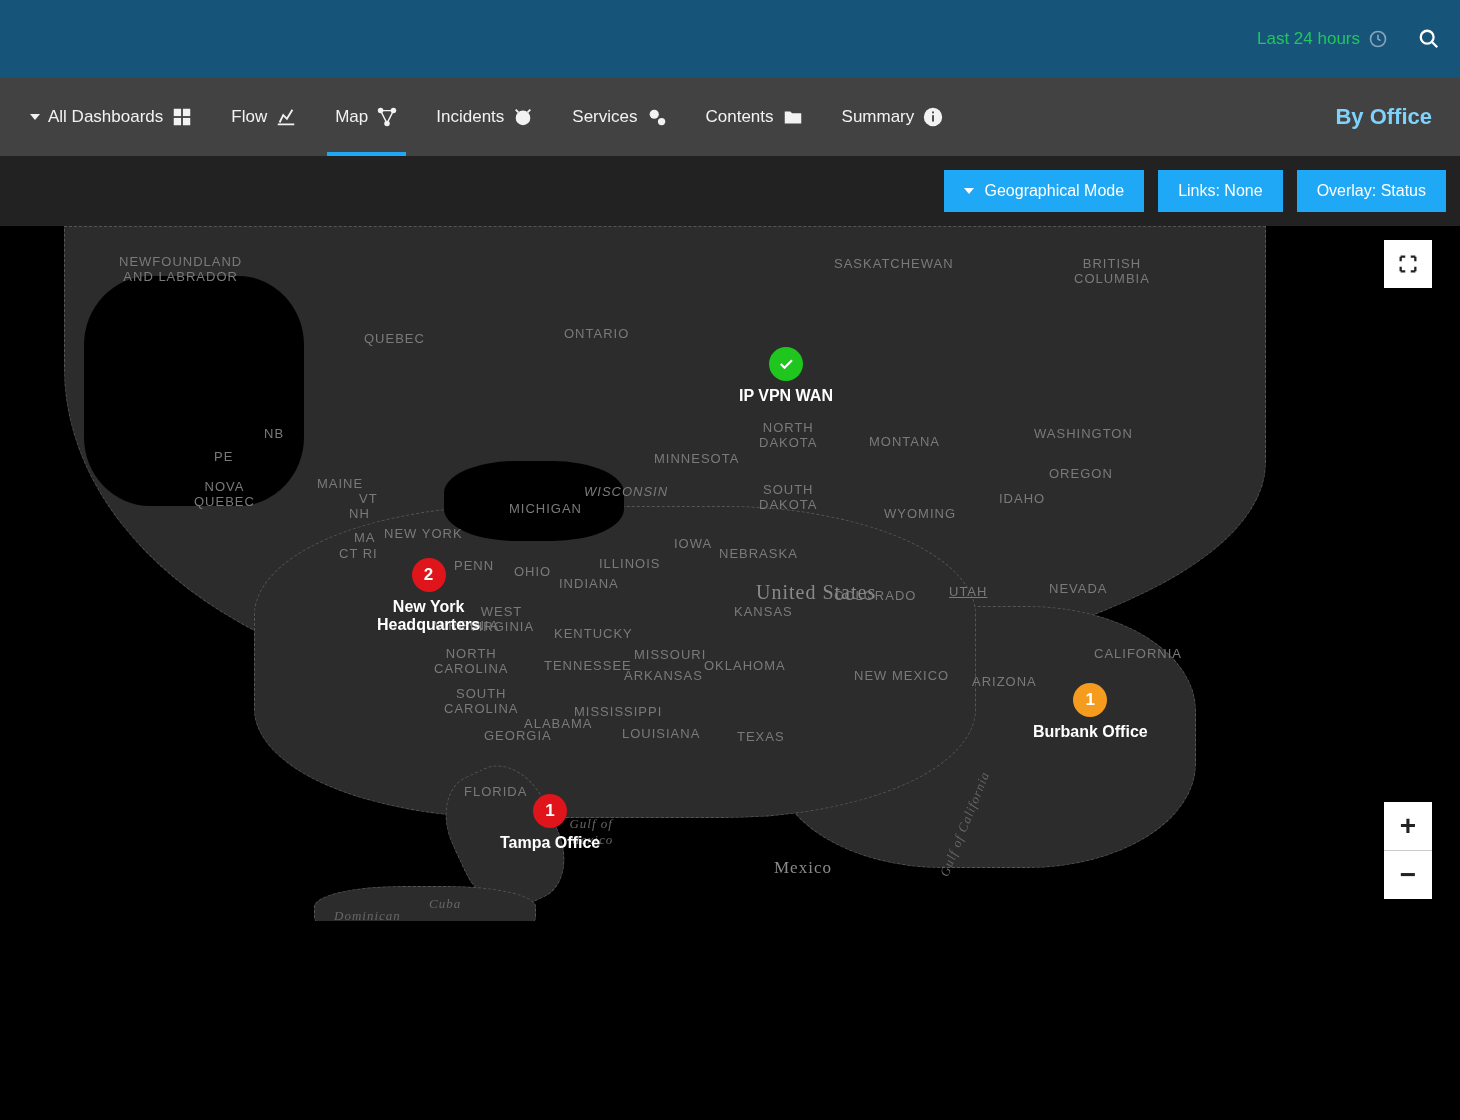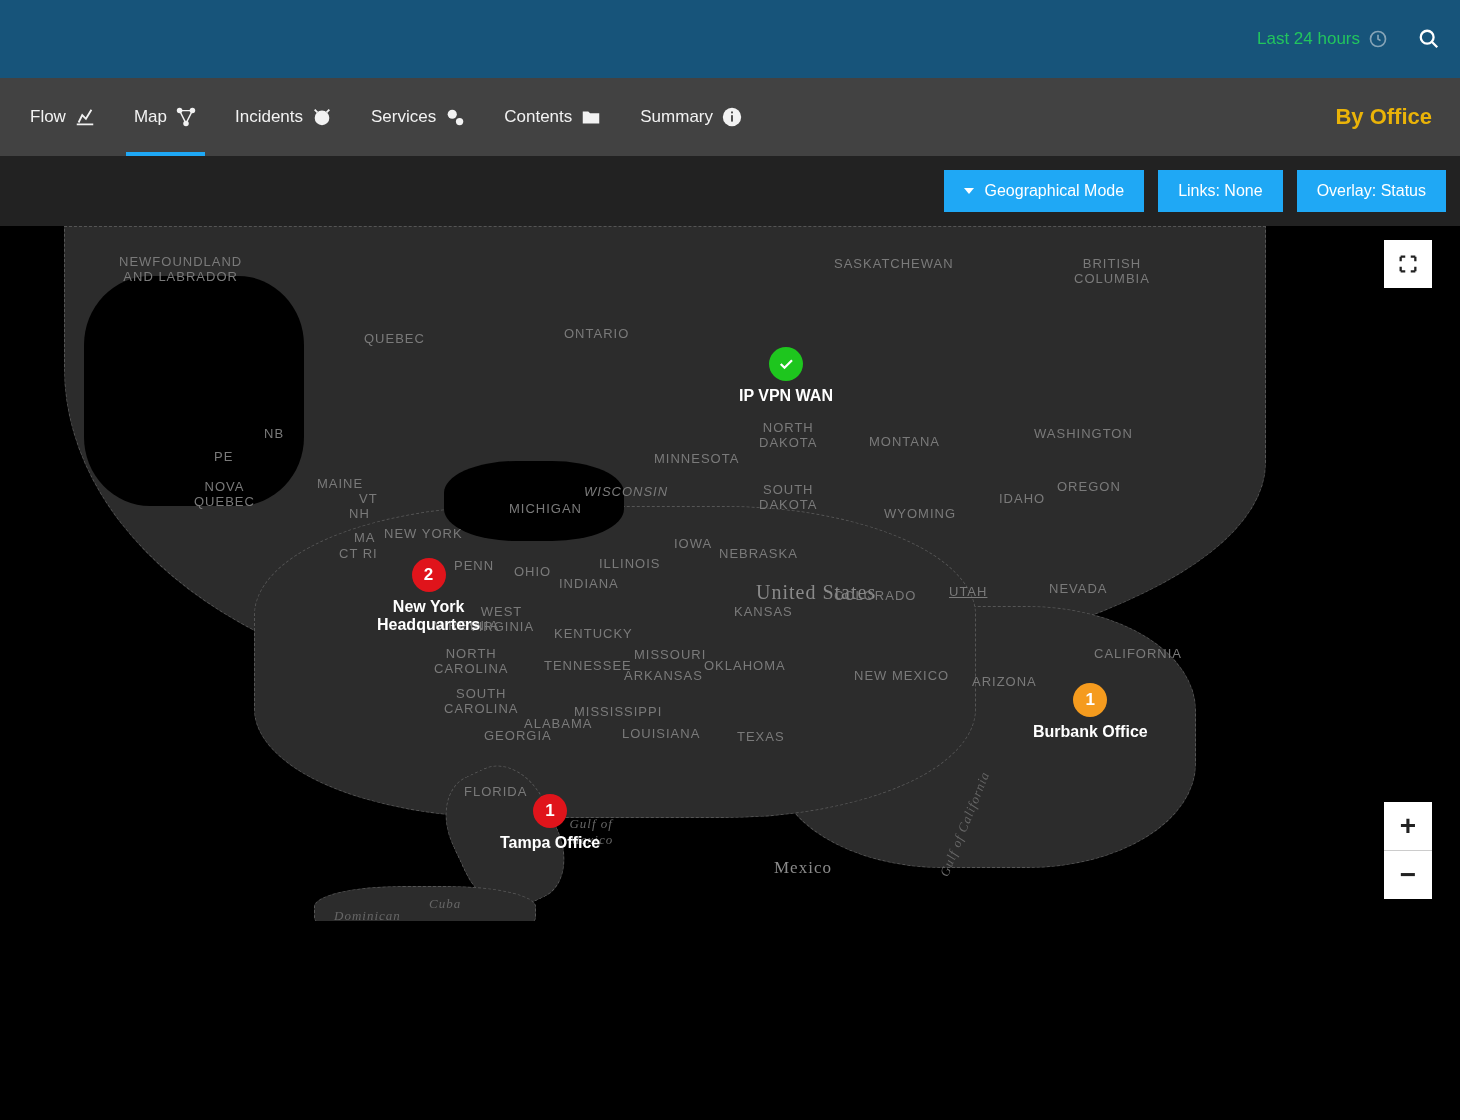--- a/index.html
+++ b/index.html
@@ -2,21 +2,21 @@
 <html><head>
 <meta charset="utf-8">
 <style>
   html,body{margin:0;padding:0;background:#000;font-family:Arial,Helvetica,sans-serif;color:#fff;}
   body{direction:rtl;}
   .top{background:#17547a;height:78px;display:flex;align-items:center;padding:0 20px;}
   .search-ic{width:22px;height:22px;margin-inline-end:30px;display:flex;align-items:center;justify-content:center;}
   .time{display:flex;align-items:center;color:#22c55e;font-size:17px;}
   .time svg{margin-inline-end:8px;}
   .nav{background:#424242;height:78px;display:flex;align-items:center;padding:0 28px;gap:34px;}
-  .nav-title{font-size:22px;font-weight:bold;color:#eab308;}
+  .nav-title{font-size:22px;font-weight:bold;color:#7dd3fc;}
   .nav-sp{flex:1;}
   .nav-item{display:flex;align-items:center;gap:8px;color:#f2f2f2;font-size:17px;cursor:pointer;padding:0 2px;height:78px;position:relative;}
   .nav-item.active::after{content:"";position:absolute;bottom:0;left:-6px;right:-6px;height:4px;background:#1fa8f5;}
   .nav-item svg{width:22px;height:22px;fill:#f2f2f2;}
   .controls{background:#222;padding:14px 14px;display:flex;gap:14px;}
   .btn{background:#1fa8f5;color:#fff;border:none;padding:12px 20px;font-size:16px;cursor:pointer;display:flex;align-items:center;gap:10px;}
   .btn .caret{width:0;height:0;border-left:5px solid transparent;border-right:5px solid transparent;border-top:6px solid #fff;}
   .mapwrap{position:relative;margin:0 14px 0 14px;height:695px;background:#000;overflow:hidden;}
   .land{position:absolute;background:#2c2c2c;border:1px dashed #555;}
   .lbl{position:absolute;color:#7a7a7a;font-size:13px;letter-spacing:1px;white-space:nowrap;transform-origin:center;direction:ltr;text-align:center;}
@@ -91,20 +91,30 @@
         <path d="M5 5L19 5L12 19z" fill="none" stroke="#f2f2f2" stroke-width="1.5"></path>
       </svg>
     <span>Map</span>
   </div>
   <div class="nav-item">
     <svg viewBox="0 0 24 24">
         <path d="M3 20h18M5 18l4-8 4 4 6-10" fill="none" stroke="#f2f2f2" stroke-width="2"></path>
       </svg>
     <span>Flow</span>
   </div>
+  <div class="nav-item">
+    <svg viewBox="0 0 24 24">
+        <rect x="3" y="3" width="8" height="8"></rect>
+        <rect x="13" y="3" width="8" height="8"></rect>
+        <rect x="3" y="13" width="8" height="8"></rect>
+        <rect x="13" y="13" width="8" height="8"></rect>
+      </svg>
+    <span>All Dashboards</span>
+    <span class="caret" style="width:0;height:0;border-left:5px solid transparent;border-right:5px solid transparent;border-top:6px solid #f2f2f2;"></span>
+  </div>
 </div>
 
 <div class="controls">
   <button class="btn">
       <span>Overlay: Status</span>
     </button>
   <button class="btn">
       <span>Links: None</span>
     </button>
   <button class="btn">
@@ -138,21 +148,21 @@
   <div class="lbl" style="left:200px;top:223px;">PE</div>
   <div class="lbl" style="left:180px;top:253px;white-space:pre;">NOVA
 QUEBEC</div>
 
   <div class="lbl" style="left:1020px;top:200px;">WASHINGTON</div>
   <div class="lbl" style="left:985px;top:265px;">IDAHO</div>
   <div class="lbl" style="left:855px;top:208px;">MONTANA</div>
   <div class="lbl" style="left:745px;top:194px;white-space:pre;">NORTH
 DAKOTA</div>
   <div class="lbl" style="left:640px;top:225px;">MINNESOTA</div>
-  <div class="lbl" style="left:1035px;top:253px;margin-left:8px;">OREGON</div>
+  <div class="lbl" style="left:1035px;top:240px;">OREGON</div>
   <div class="lbl" style="left:870px;top:280px;">WYOMING</div>
   <div class="lbl" style="left:745px;top:256px;white-space:pre;">SOUTH
 DAKOTA</div>
   <div class="lbl" style="left:570px;top:258px;font-style:italic;">WISCONSIN</div>
   <div class="lbl" style="left:495px;top:275px;">MICHIGAN</div>
   <div class="lbl" style="left:303px;top:250px;">MAINE</div>
   <div class="lbl" style="left:345px;top:265px;">VT</div>
   <div class="lbl" style="left:335px;top:280px;">NH</div>
   <div class="lbl" style="left:340px;top:304px;">MA</div>
   <div class="lbl" style="left:325px;top:320px;">CT RI</div>

